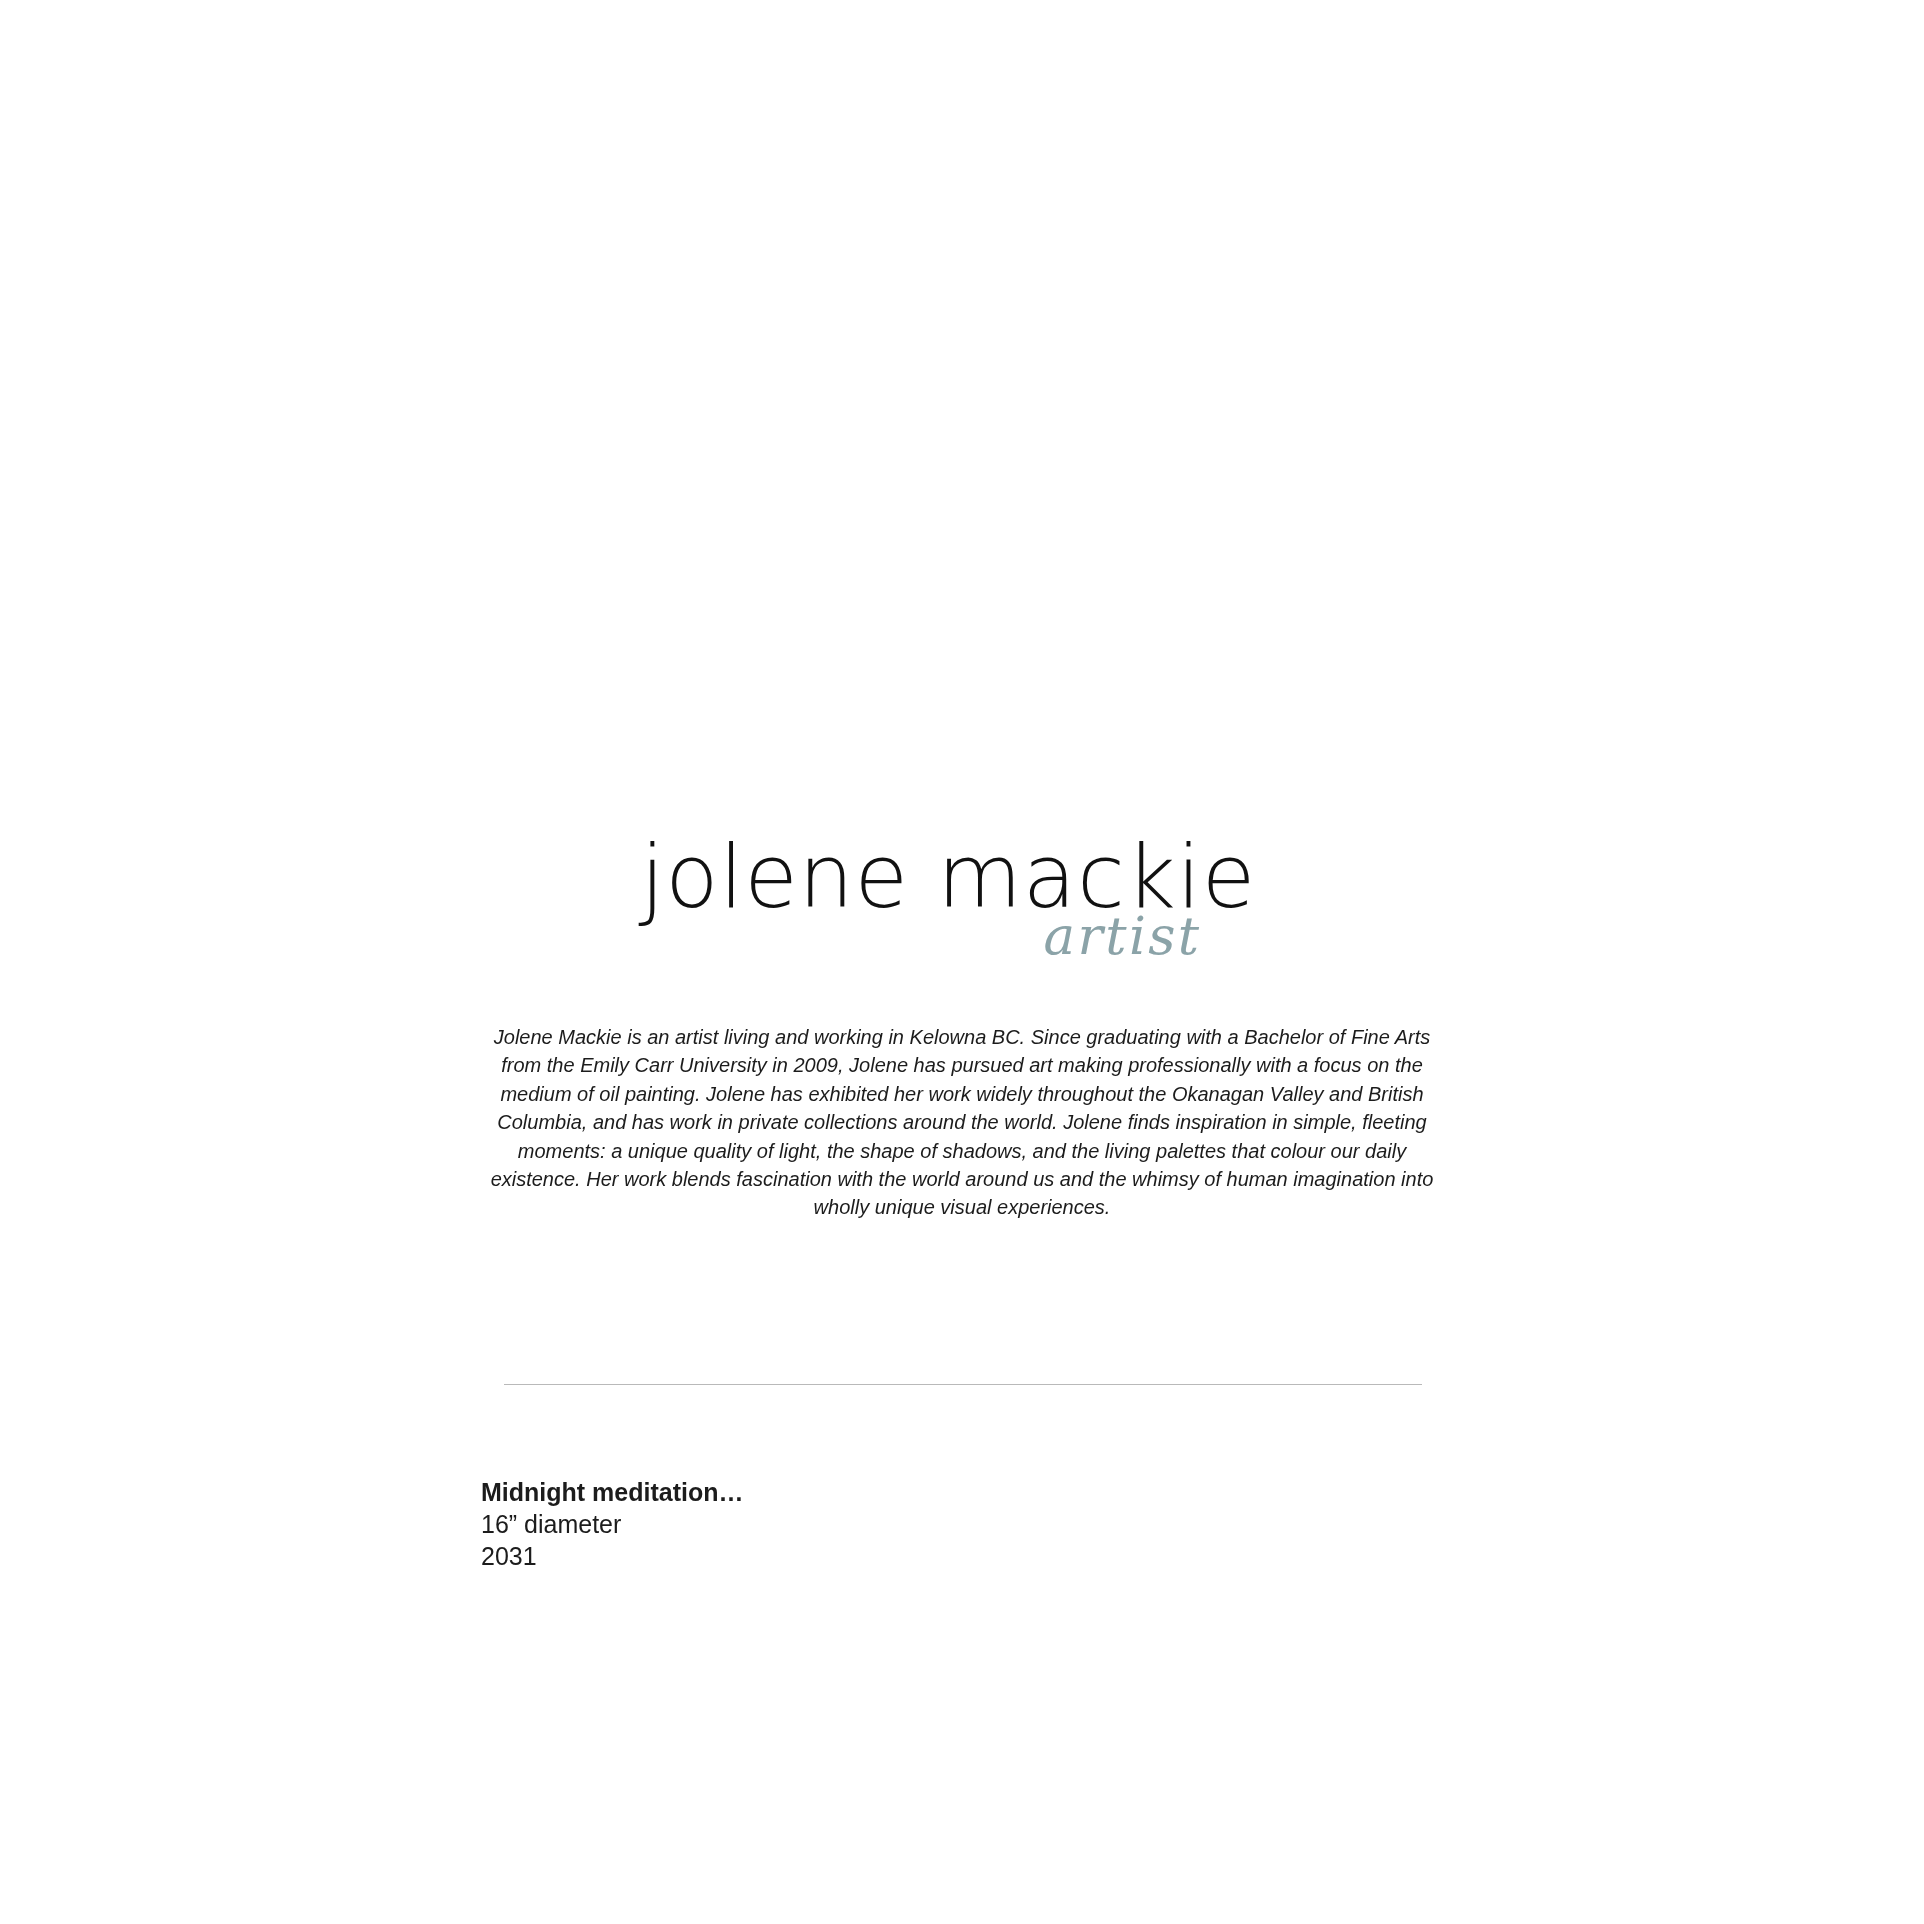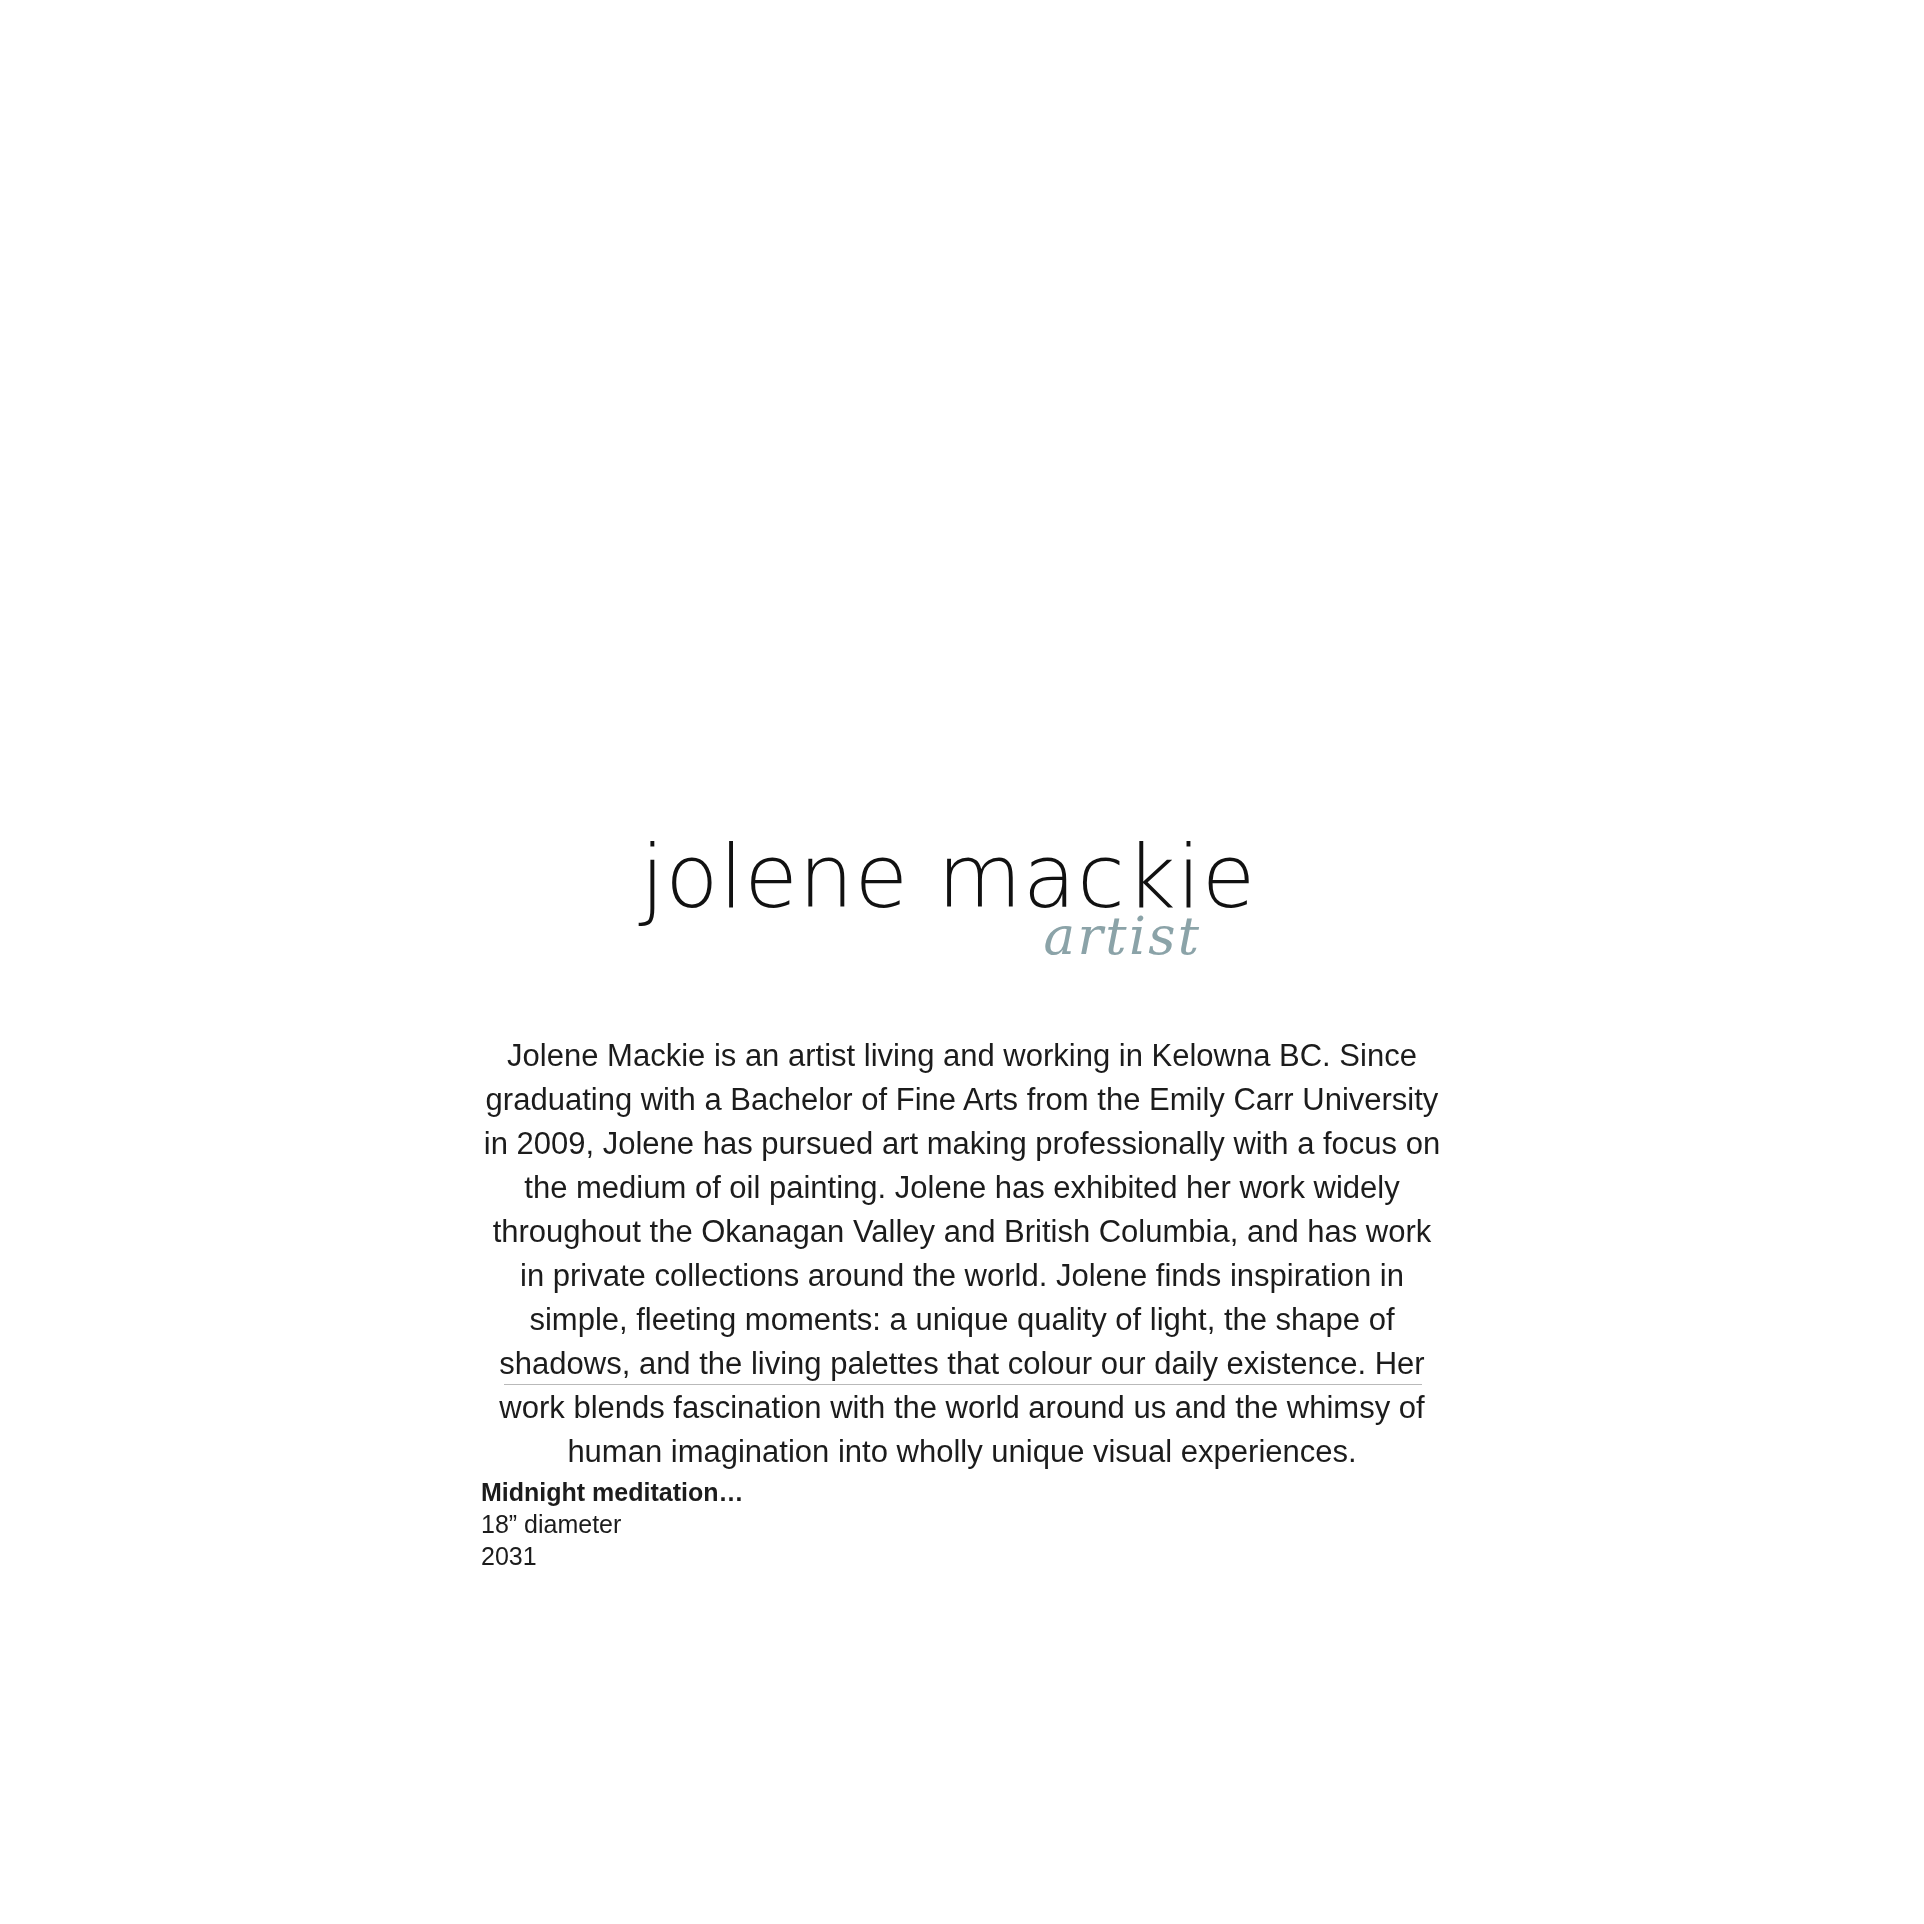--- a/index.html
+++ b/index.html
@@ -58,23 +58,24 @@
     letter-spacing: 2.4px;
   }
 
   
   .bio {
     position: absolute;
     left: 481px;
     top: 1003px;
     width: 962px;
     text-align: center;
-    font-size: 31px;
+    font-size: 20px;
     line-height: 1.42;
     color: #1c1c1c;
+    font-style: italic;
   }
 
   
   .divider {
     position: absolute;
     left: 504px;
     top: 1384px;
     width: 918px;
     height: 0.8px;
     background: #b9b9b9;
@@ -107,18 +108,18 @@
     <div class="logo-name">jolene mackie</div>
     <div class="logo-sub">artist</div>
   </div>
 
   <p class="bio">Jolene Mackie is an artist living and working in Kelowna BC. Since graduating with a Bachelor of Fine Arts from the Emily Carr University in 2009, Jolene has pursued art making professionally with a focus on the medium of oil painting. Jolene has exhibited her work widely throughout the Okanagan Valley and British Columbia, and has work in private collections around the world. Jolene finds inspiration in simple, fleeting moments: a unique quality of light, the shape of shadows, and the living palettes that colour our daily existence. Her work blends fascination with the world around us and the whimsy of human imagination into wholly unique visual experiences.</p>
 
   <div class="divider"></div>
 
   <div class="caption">
     <span class="title">Midnight meditation…</span>
-    <span class="line">18” diameter</span>
+    <span class="line">16” diameter</span>
     <span class="line">2031</span>
   </div>
 
 </div>
 
 
 </body></html>

